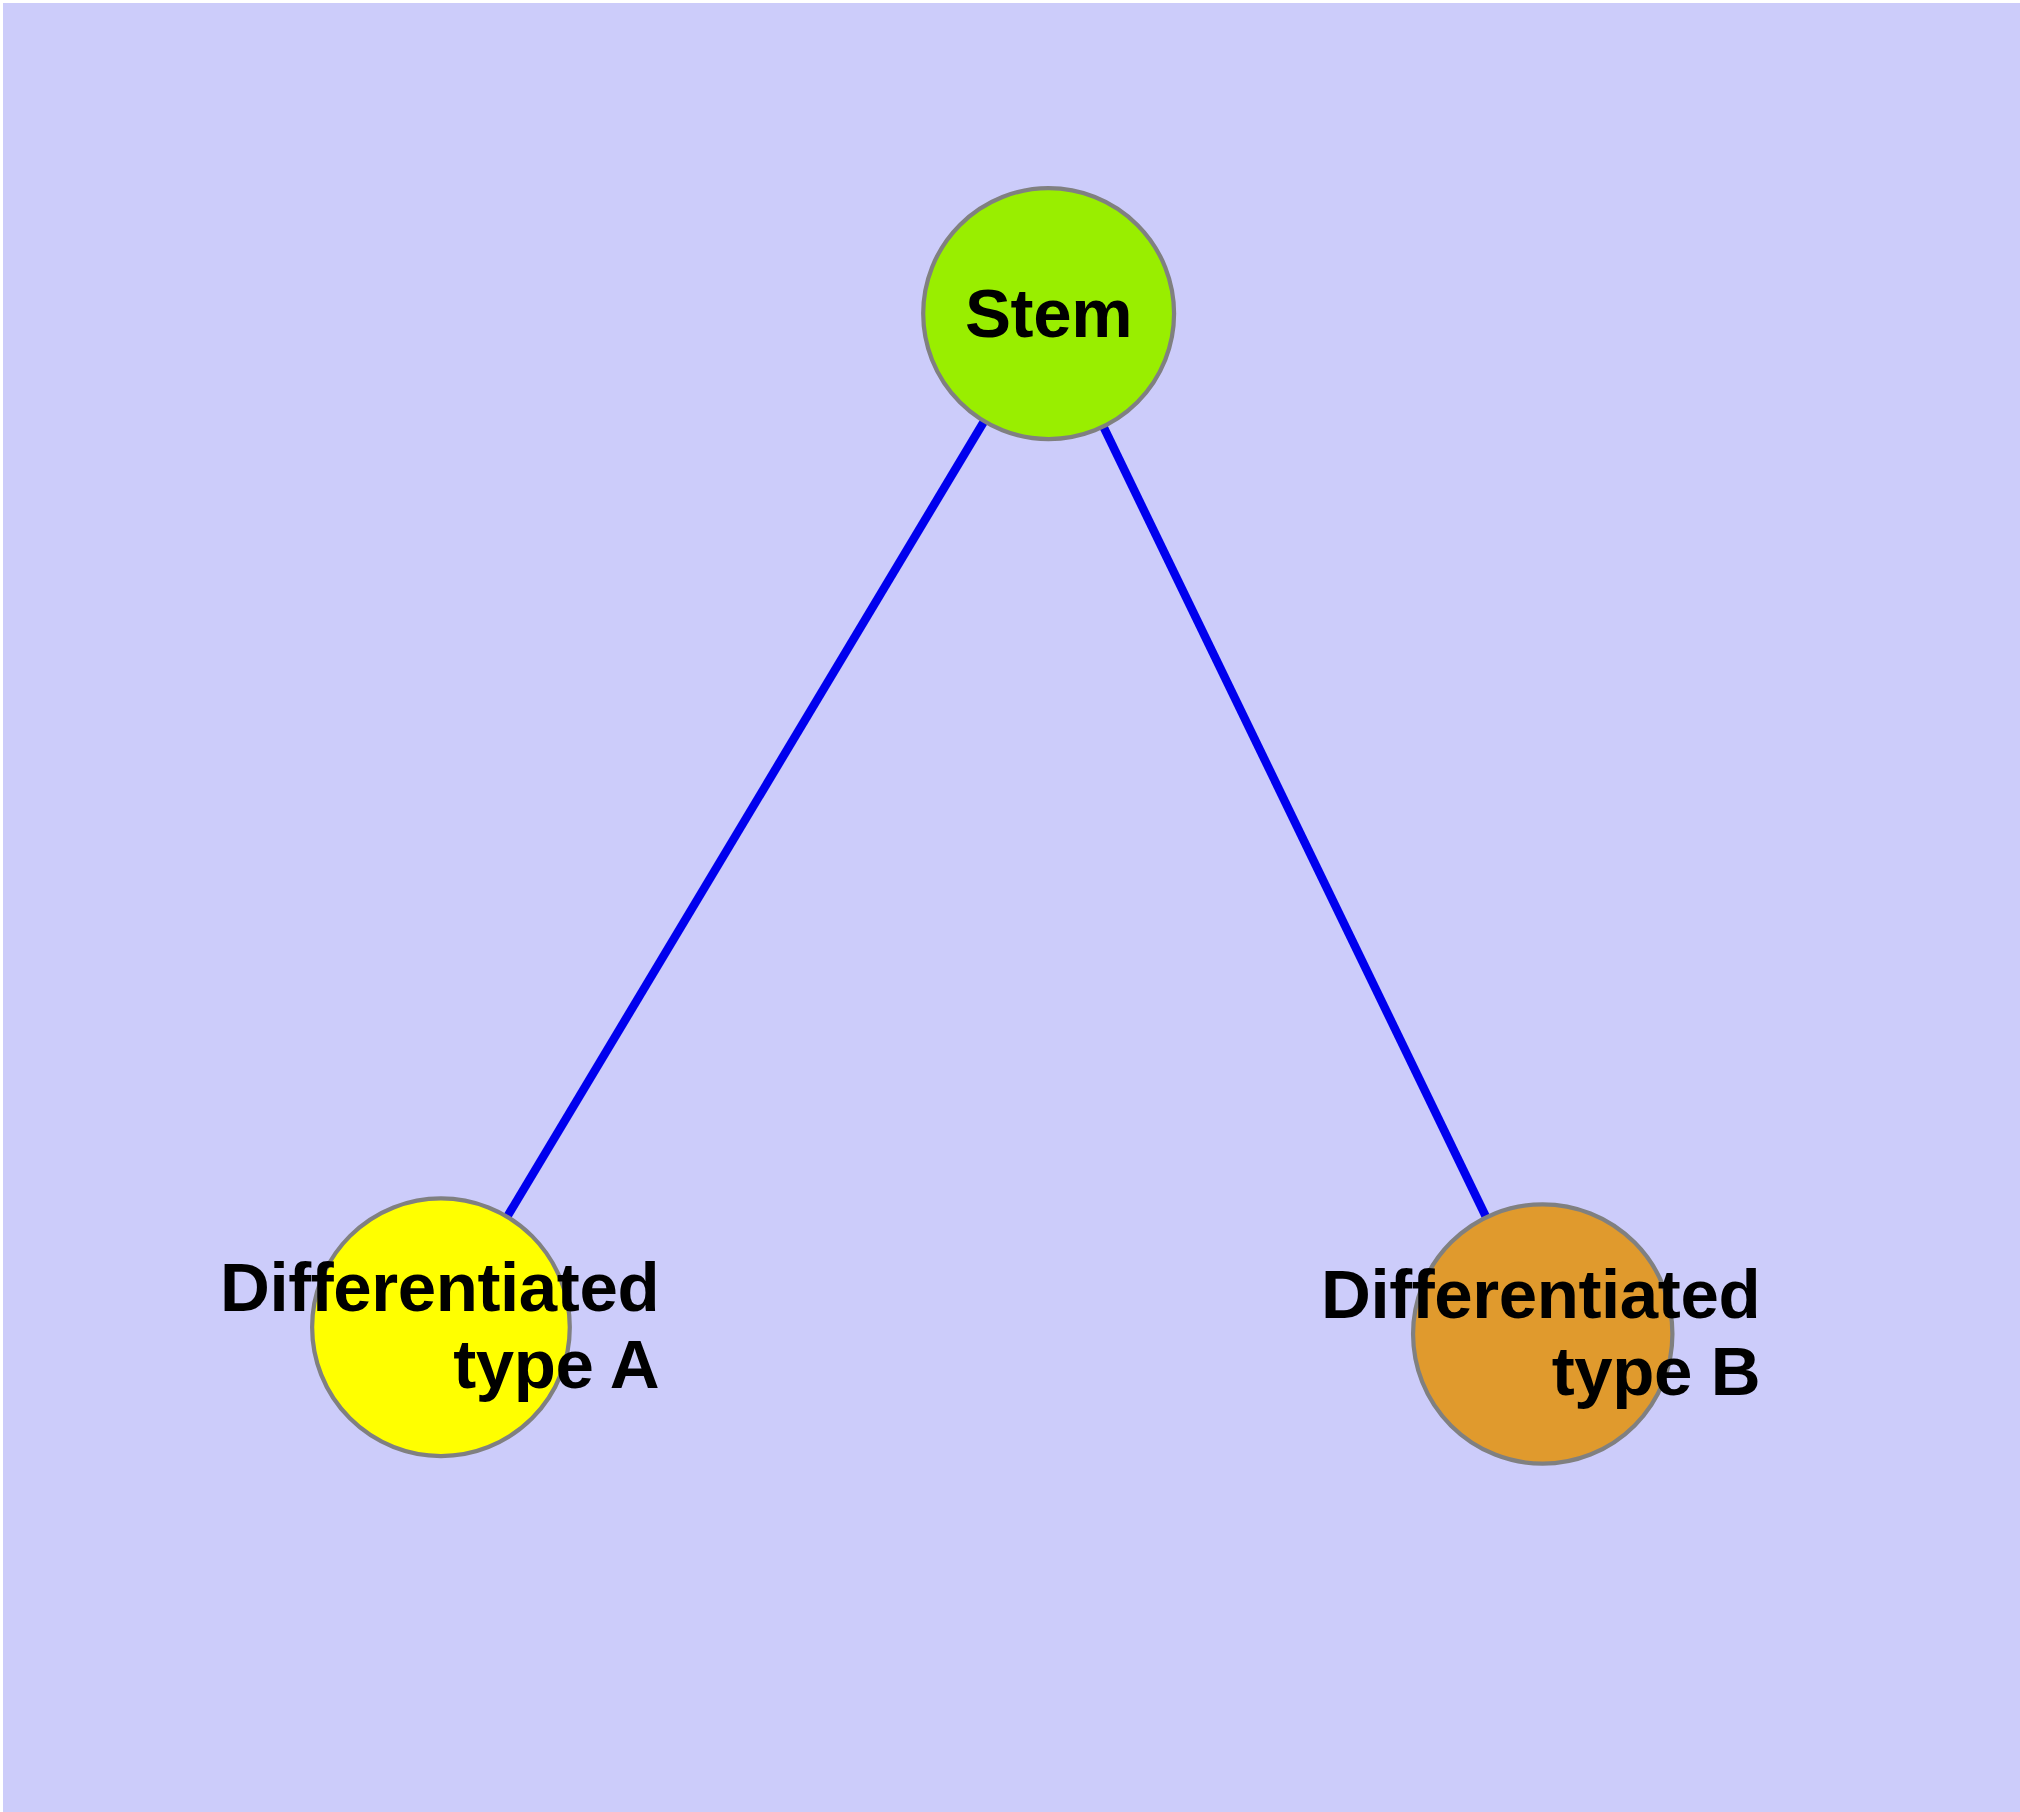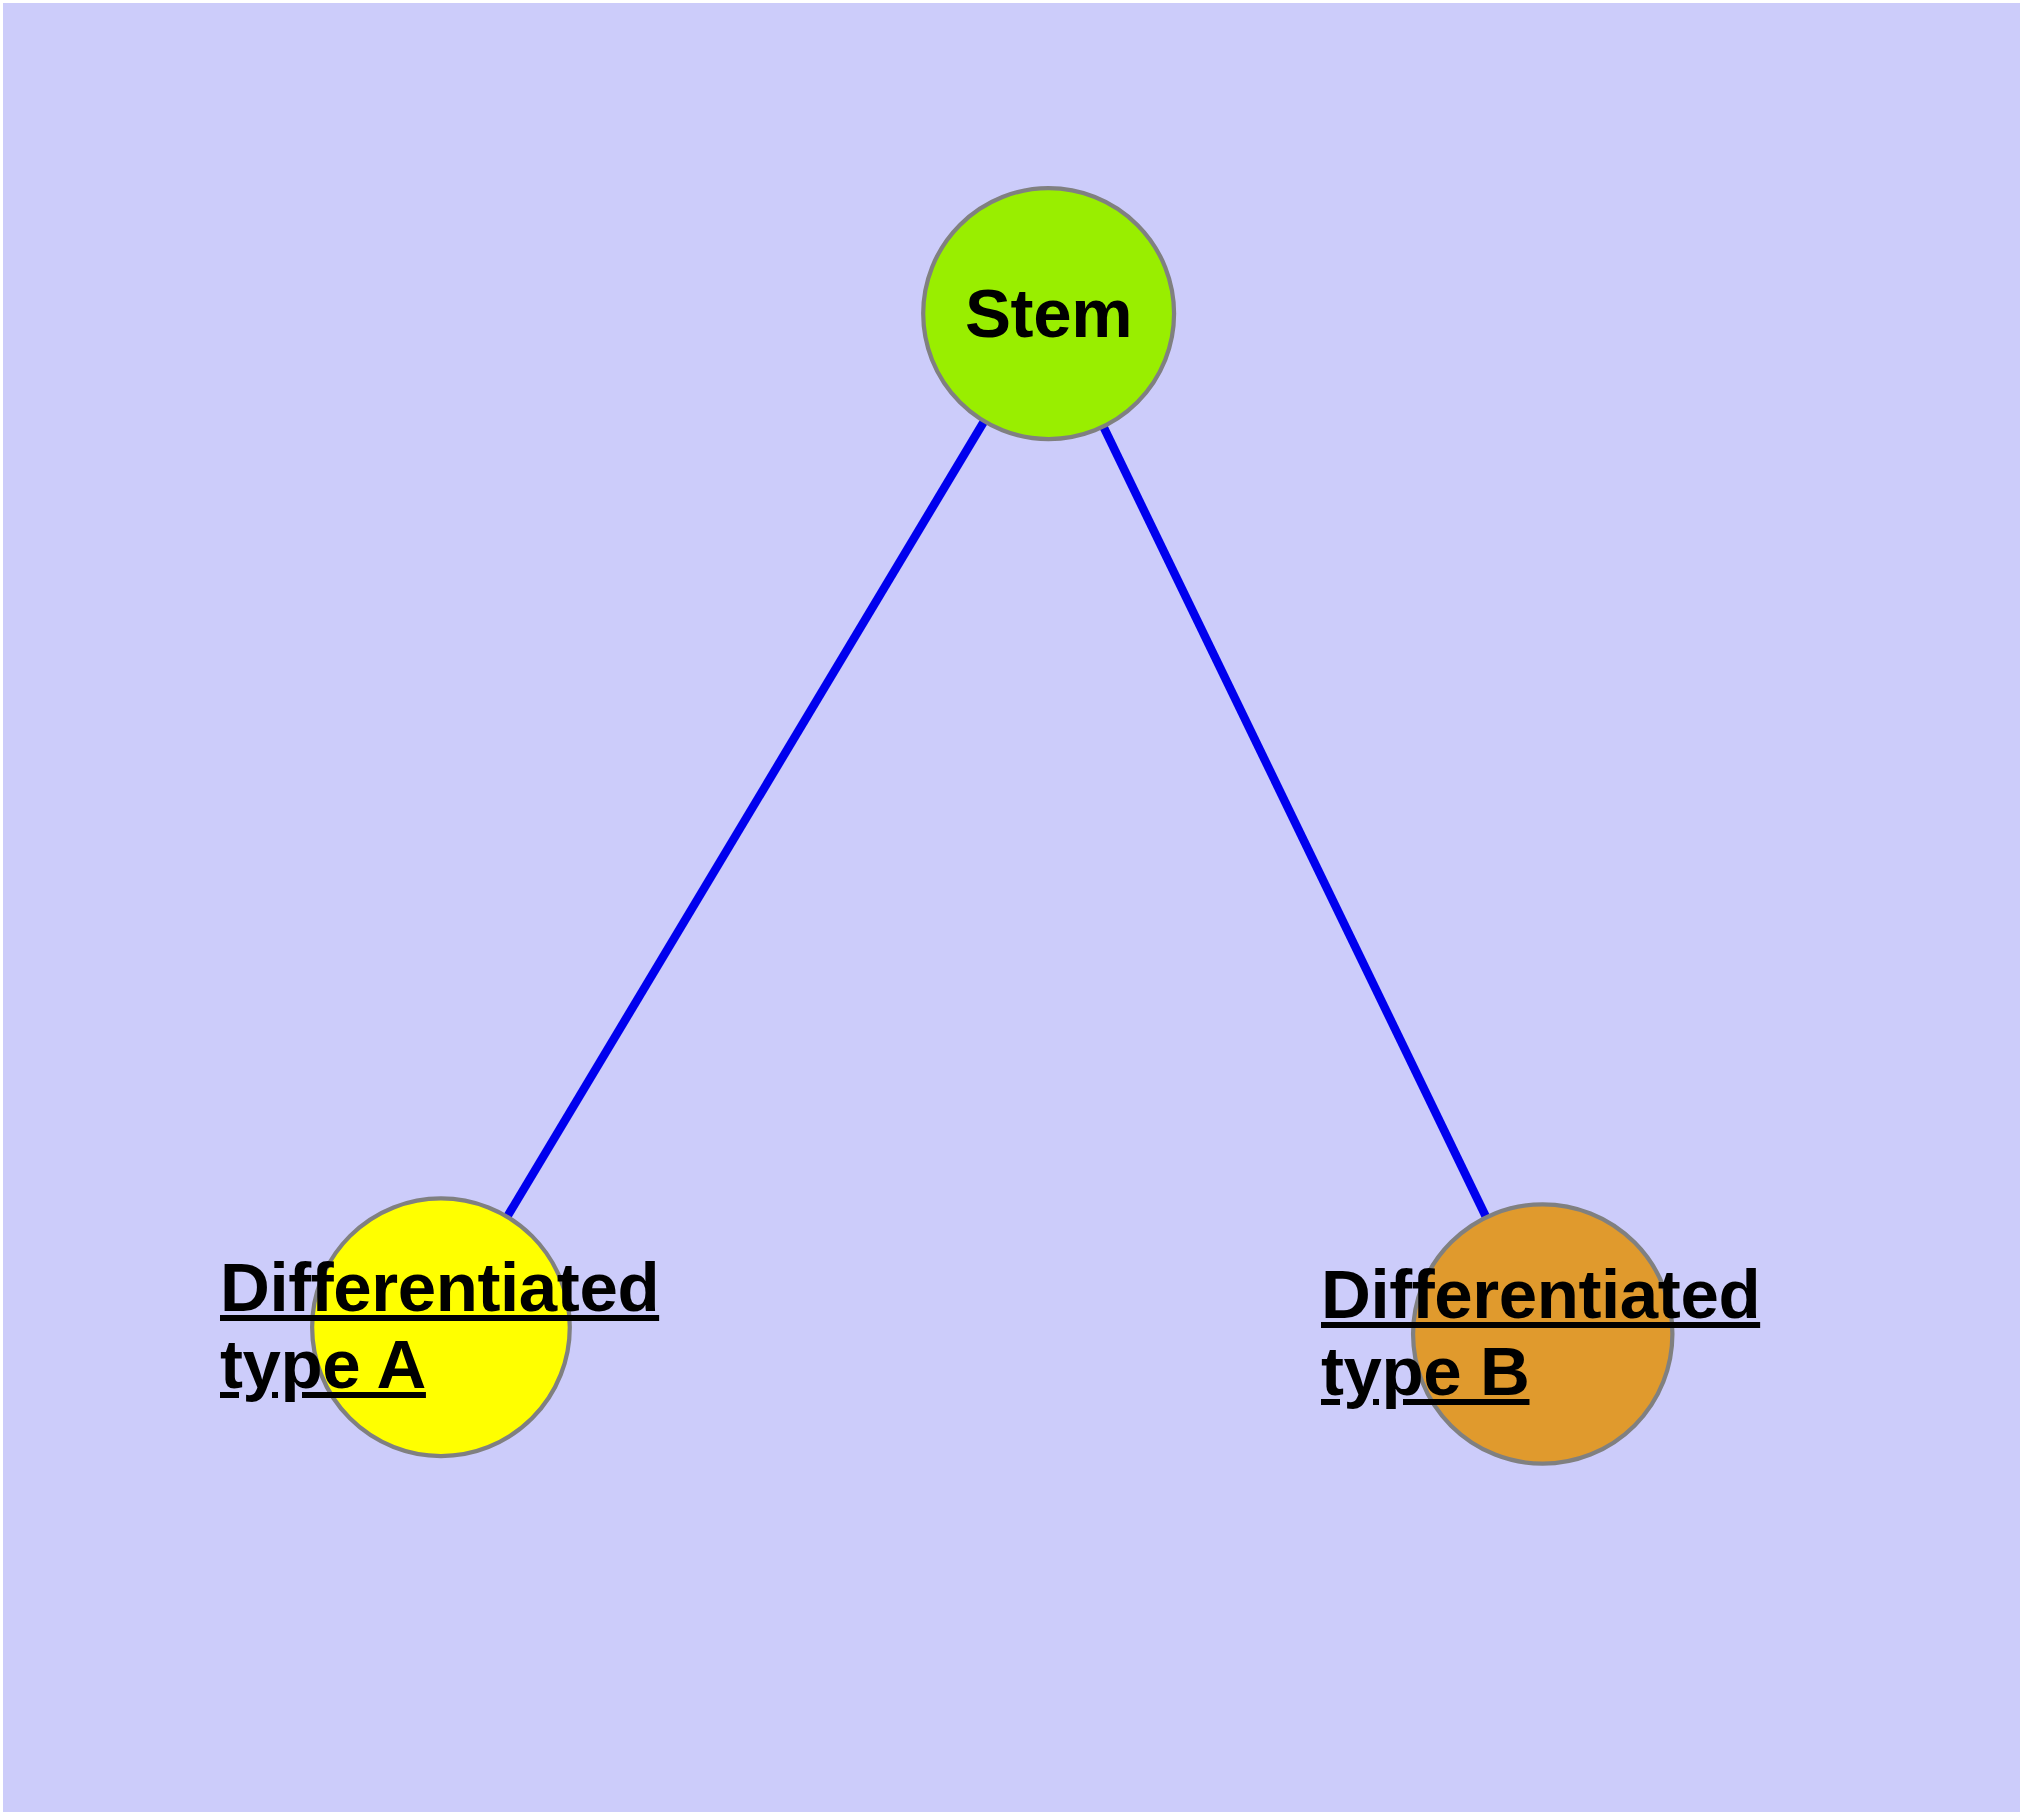--- a/index.html
+++ b/index.html
@@ -29,32 +29,31 @@
     top: 0;
     width: 2021px;
     height: 1812px;
     display: block;
   }
   .node-label {
     position: absolute;
     color: #000000;
     font-weight: bold;
     font-family: "Liberation Sans", sans-serif;
-    text-align: left;
+    text-align: right;
     white-space: pre;
     line-height: 1.12;
     letter-spacing: -0.4px;
     pointer-events: none;
   }
   .label-stem {
     font-size: 69px;
   }
   .label-leaf {
     font-size: 69px;
-    text-decoration: underline;
   }
 </style>
 </head>
 <body>
 
 <div id="canvas">
   <div id="plot-area"></div>
 
   <svg id="graph-svg" viewBox="0 0 2384 2138" xmlns="http://www.w3.org/2000/svg">
     <g id="edges-group">

